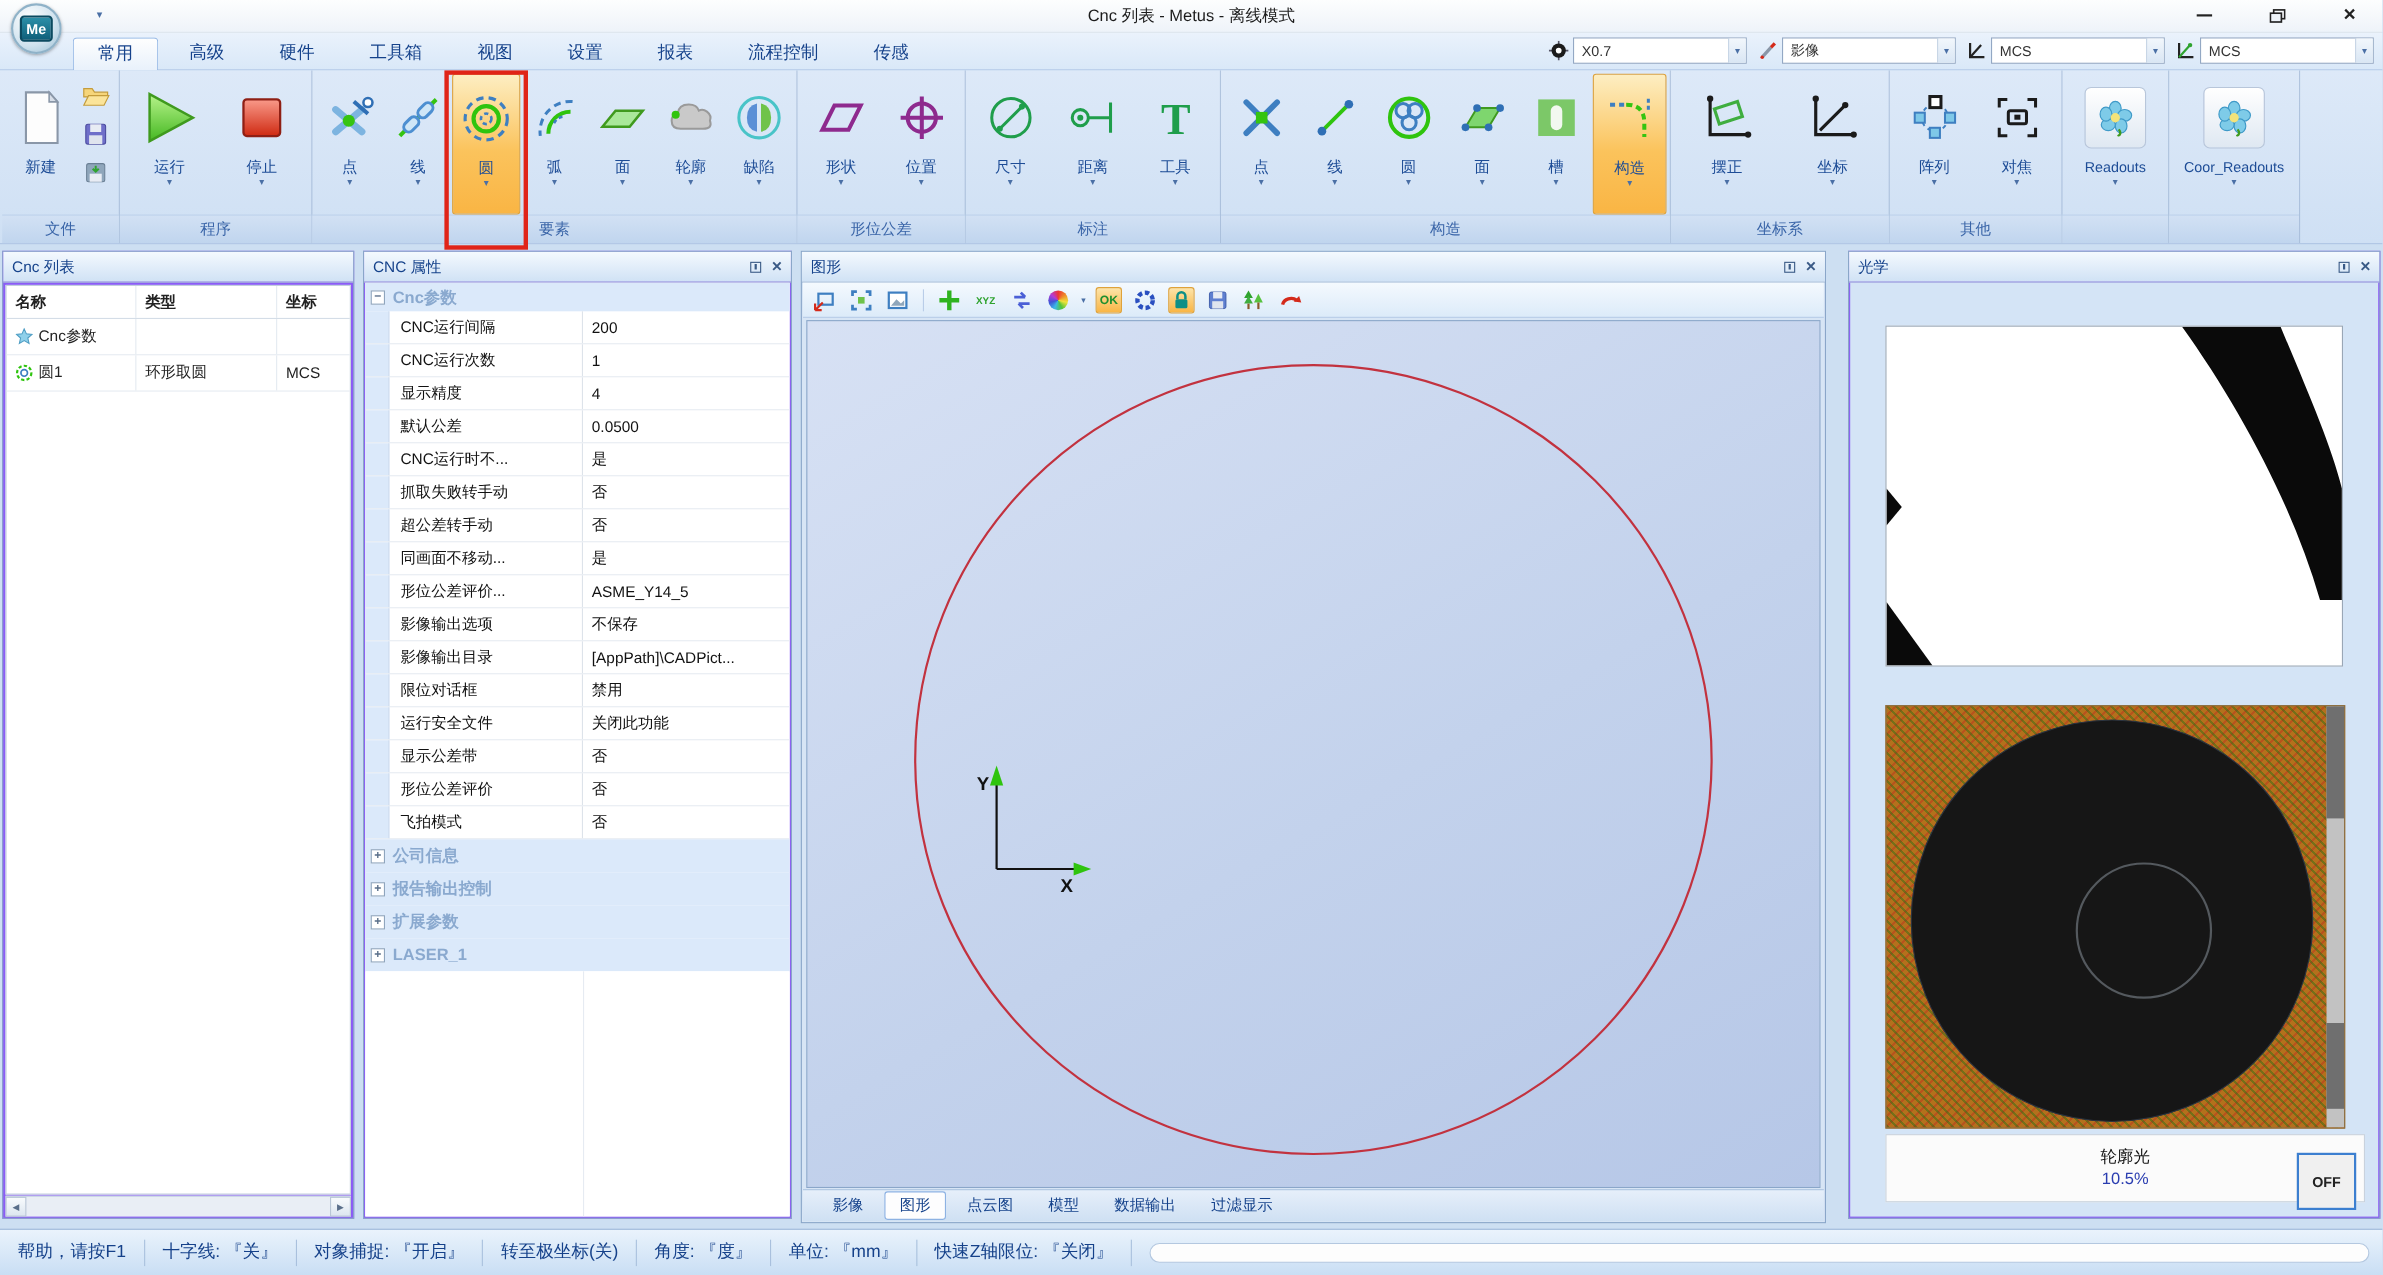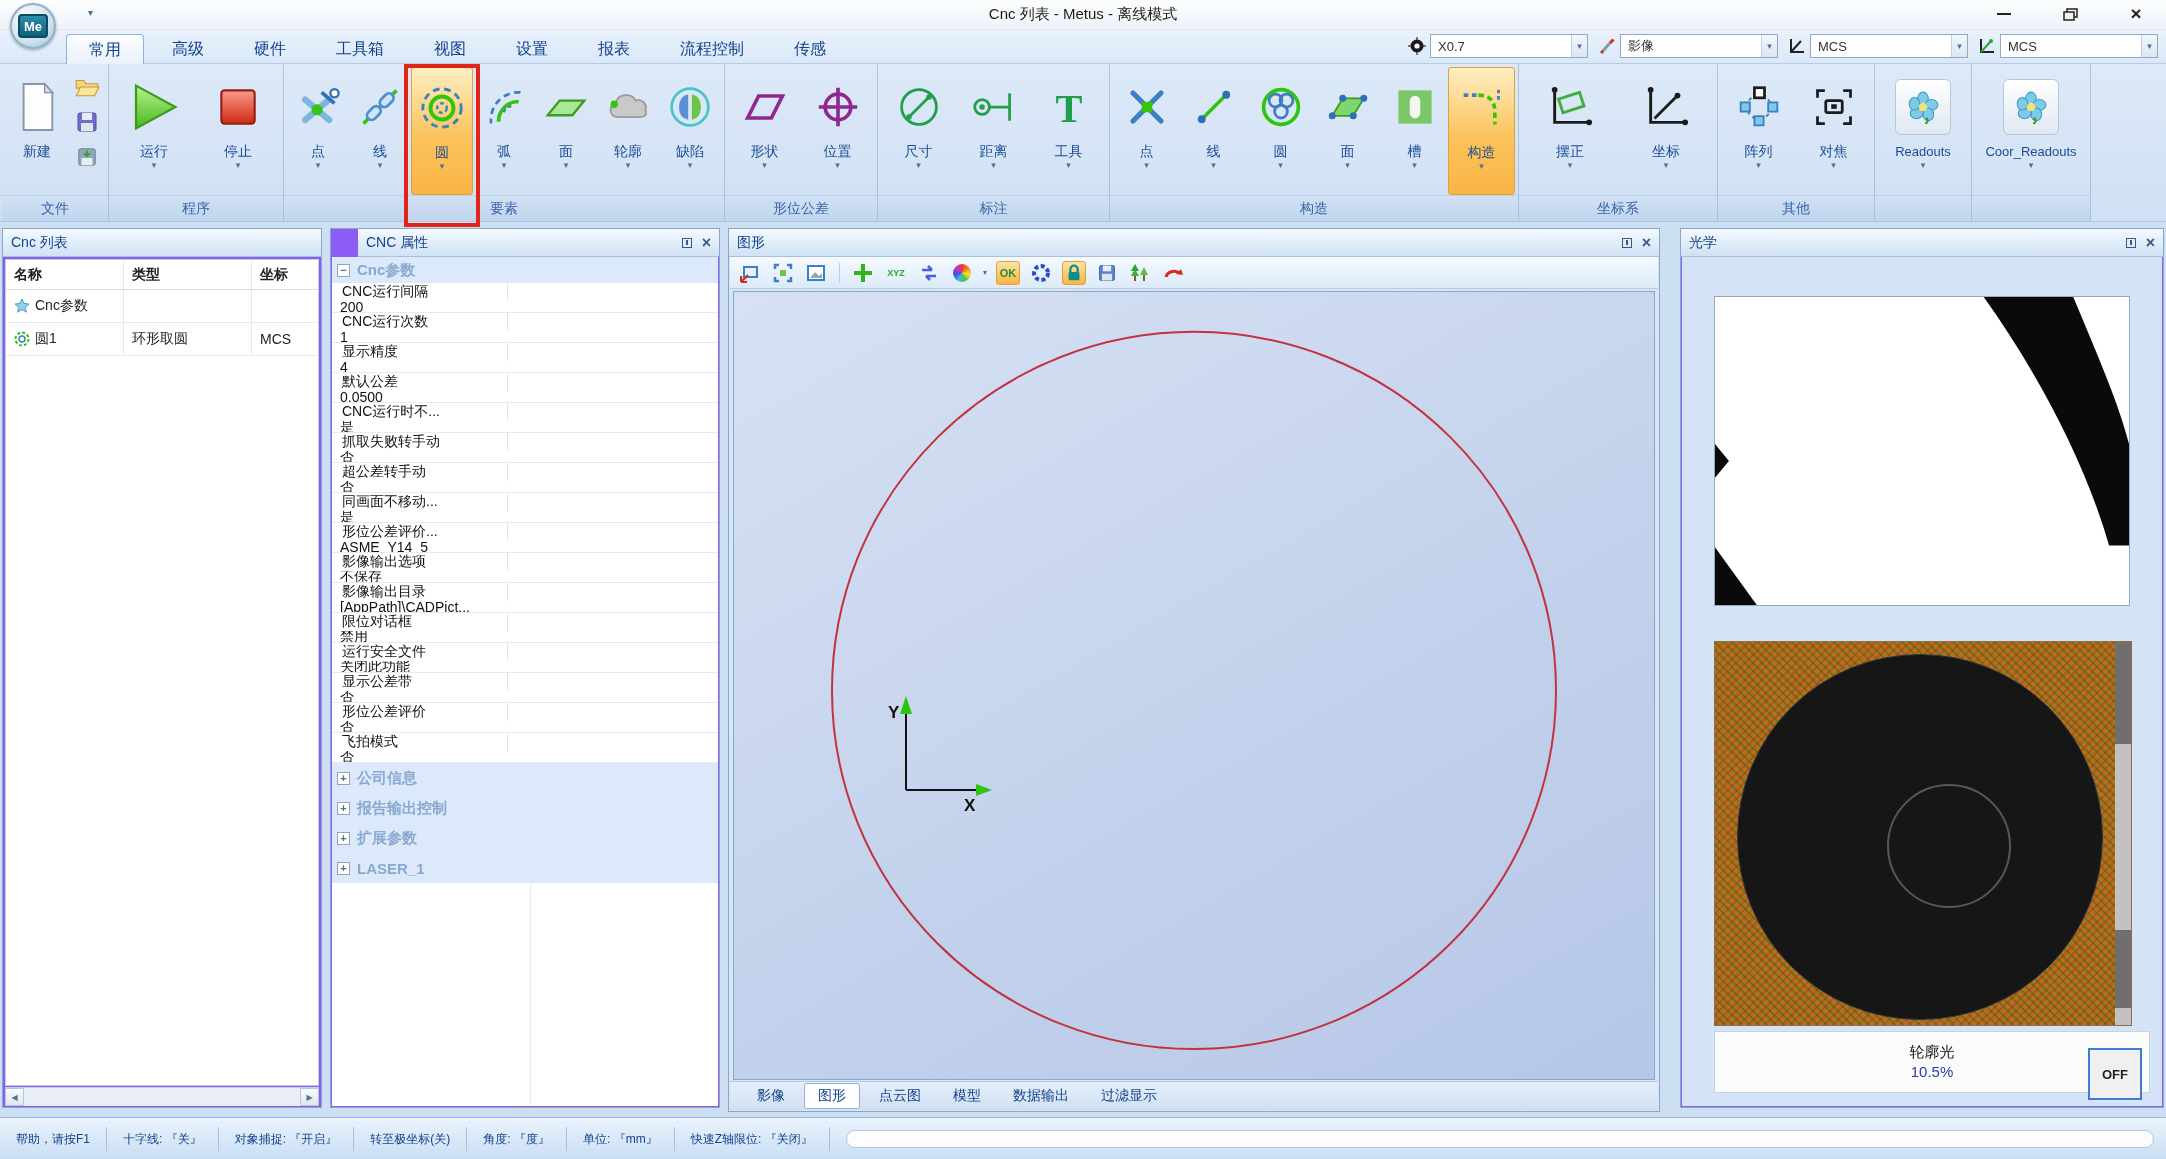--- a/index.html
+++ b/index.html
@@ -72,29 +72,29 @@
   .lhrow { display:flex; height:30px; border-bottom:1px solid #d4dde7; font-weight:bold; font-size:14px; }
   .lrow { display:flex; height:33px; border-bottom:1px solid #e6ebf2; font-size:14px; }
   .lc { display:flex; align-items:center; gap:5px; padding-left:8px; border-right:1px solid #e4eaf1; }
   .lc1 { width:118px; } .lc2 { width:128px; } .lc3 { flex:1; border-right:none; }
   .lscroll { position:absolute; left:2px; right:2px; bottom:1px; height:19px; background:#e9eef5;
     border-top:1px solid #c5d2e2; display:flex; justify-content:space-between; }
   .sarrow { width:19px; height:18px; background:linear-gradient(#f8fbfd,#dde6f0); border:1px solid #b9c6d6;
     font-size:8px; color:#5a6f8a; display:flex; align-items:center; justify-content:center; }
 
   
-  .panel-props { left:330px; top:228px; width:390px; height:880px;padding-left:27px; }
+  .panel-props { left:330px; top:228px; width:390px; height:880px; }
   .pgrid { position:absolute; left:1px; right:1px; top:28px; bottom:1px; background:#fff;
     display:flex; flex-direction:column; overflow:hidden; }
   .pgroup { height:26px; background:#dbe9fa; display:flex; align-items:center; gap:7px; padding-left:5px;
     font-size:15px; font-weight:bold; color:#8aa9cf; }
   .pgroup.col { height:30px; }
   .expbox { width:13px; height:13px; border:1px solid #8fa5bd; background:#fff; font-size:11px; line-height:11px;
     color:#5a6f8a; display:flex; align-items:center; justify-content:center; }
-  .prow { display:flex; height:30px; border-bottom:1px solid #e6ebf2; font-size:14px;flex-direction:column; }
+  .prow { display:flex; height:30px; border-bottom:1px solid #e6ebf2; font-size:14px; }
   .pind { width:22px; background:#dbe9fa; border-right:1px solid #cfdcee; }
   .plabel { width:176px; display:flex; align-items:center; padding-left:10px; border-right:1px solid #dde3ea;
     color:#111; white-space:nowrap; overflow:hidden; }
   .pvalue { flex:1; display:flex; align-items:center; padding-left:8px; color:#111; white-space:nowrap; overflow:hidden; }
   .prest { flex:1; position:relative; background:#fff; }
   .prest::before { content:""; position:absolute; left:198px; top:0; bottom:0; width:1px; background:#e6ebf2; }
 
   
   .panel-graphics { left:728px; top:228px; width:932px; height:884px; }
   .gtoolbar { position:absolute; left:1px; right:1px; top:28px; height:32px;
@@ -136,21 +136,21 @@
     border:1px solid #c9d2dd; display:flex; flex-direction:column; align-items:center; justify-content:center; }
   .light-name { font-size:15px; color:#111; line-height:20px; }
   .light-val { font-size:15px; color:#2a3db0; line-height:20px; }
   .off-btn { position:absolute; right:20px; top:779px; width:54px; height:52px; background:#f0f0f0;
     border:2px solid #3c7fd0; font-size:13px; font-weight:bold; color:#222;
     display:flex; align-items:center; justify-content:center;margin-top:12px; }
 
   
   .statusbar { position:absolute; left:0; right:0; bottom:0; height:42px;
     background:linear-gradient(#eaf3fc,#c9def4); border-top:1px solid #9fb9da;
-    display:flex; align-items:center; font-size:12px; color:#15418a; }
+    display:flex; align-items:center; font-size:16px; color:#15418a; }
   .sitem { padding:0 16px; height:24px; line-height:24px; border-right:1px solid #a9c0dd; white-space:nowrap; }
   .progressbar { flex:1; height:18px; margin:0 12px 0 16px; background:#fdfdfd; border:1px solid #b4c8e0; border-radius:9px; }
 
   svg { display:block; }
 </style>
 </head>
 <body>
 
 <div class="titlebar">
   <span class="win-title">Cnc 列表 - Metus - 离线模式</span>

